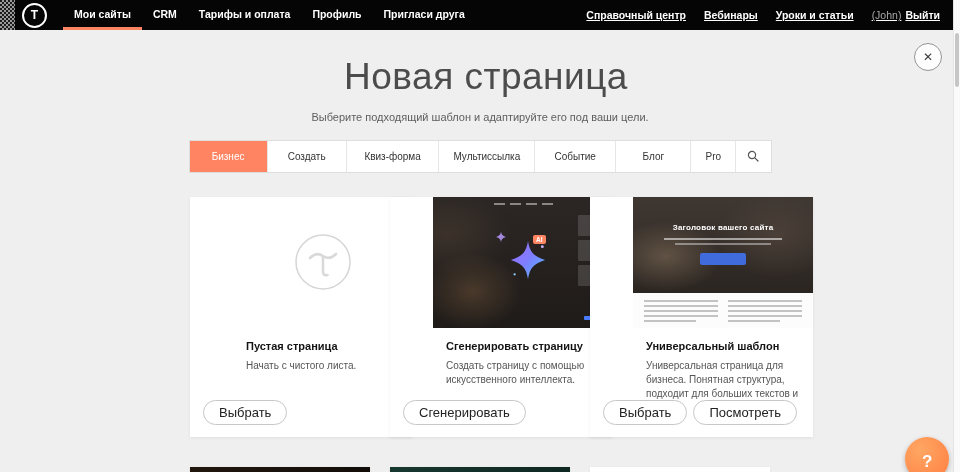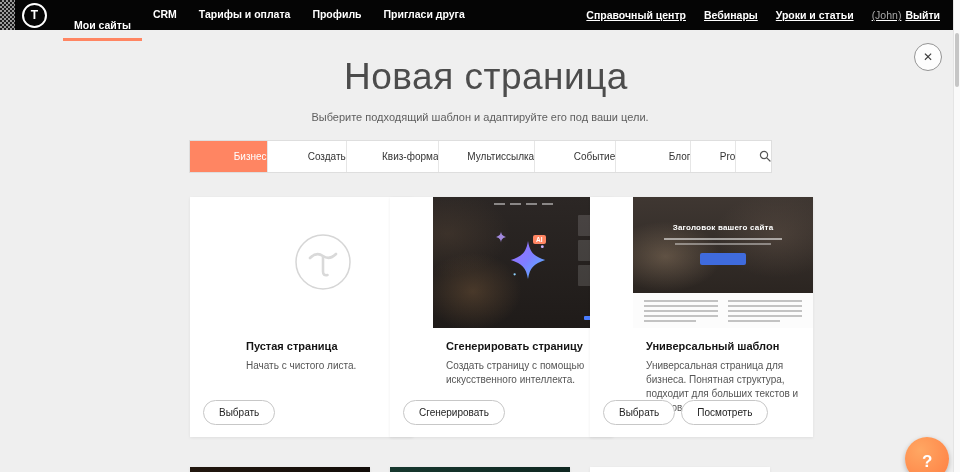--- a/index.html
+++ b/index.html
@@ -8,53 +8,53 @@
 
   
   .topbar{position:absolute;top:0;left:0;width:100%;height:30px;background:#050505;display:flex;align-items:center;color:#fff;z-index:6;}
   .dither{width:15px;height:30px;flex:0 0 15px;
     background:repeating-conic-gradient(#9a9a9a 0% 25%, #1c1c1c 0% 50%);
     background-size:4px 4px;}
   .logo-circle{width:21px;height:21px;border:2px solid #fff;border-radius:50%;margin-left:7px;display:flex;align-items:center;justify-content:center;flex:0 0 auto;}
   .logo-circle span{font-size:12px;font-weight:700;color:#fff;line-height:1;}
   .nav{display:flex;margin-left:16px;height:30px;}
   .nav-item{height:30px;display:flex;align-items:center;padding:0 11px;font-size:10.5px;font-weight:700;color:#fff;cursor:pointer;border-bottom:3px solid transparent;box-sizing:border-box;white-space:nowrap;}
-  .nav-item.active{border-bottom-color:#ff8562;margin-top:11px;}
+  .nav-item.active{border-bottom-color:#ff8562;}
   .top-right{margin-left:auto;display:flex;align-items:center;height:16px;margin-right:20px;text-decoration:underline;}
   .top-link{font-size:10.5px;font-weight:700;color:#fff;padding:0 9px;cursor:pointer;white-space:nowrap;}
   .user-wrap{display:flex;align-items:center;padding-left:9px;white-space:nowrap;}
   .user-name{font-size:10.5px;color:#a9a9a9;font-weight:400;margin-right:4px;}
   .logout{font-size:10.5px;font-weight:700;color:#fff;cursor:pointer;}
 
   
   .page-title{margin-top:57px;text-align:center;font-size:37px;font-weight:300;color:#4c4c4c;letter-spacing:.5px;line-height:1.1;padding-left:12px;}
   .page-subtitle{margin-top:13px;text-align:center;font-size:11px;color:#5e5e5e;}
 
   
   .close-btn{position:absolute;top:43px;right:18px;width:28px;height:28px;border-radius:50%;background:#fdfdfd;border:1px solid #949494;display:flex;align-items:center;justify-content:center;font-size:12px;color:#3c3c3c;cursor:pointer;z-index:7;box-sizing:border-box;}
   .help-btn{position:absolute;right:11px;bottom:-9px;width:44px;height:44px;border-radius:50%;
     background:radial-gradient(circle at 35% 30%, #ffa763, #ff7d41);
     display:flex;align-items:center;justify-content:flex-start;z-index:7;cursor:pointer;box-shadow:0 2px 5px rgba(0,0,0,.25);}
   .help-btn span{color:#fff;font-size:17px;font-weight:700;margin:6px 0 0 17px;}
 
   
   .tabbar{width:581px;margin:17px auto 0;display:flex;background:#fff;border:1px solid #dedede;box-sizing:content-box;height:31px;}
-  .tab{height:31px;display:flex;align-items:center;justify-content:flex-end;font-size:10px;color:#333;cursor:pointer;border-left:1px solid #e6e6e6;box-sizing:border-box;white-space:nowrap;}
+  .tab{height:31px;display:flex;align-items:center;justify-content:center;font-size:10px;color:#333;cursor:pointer;border-left:1px solid #e6e6e6;box-sizing:border-box;white-space:nowrap;}
   .tab:first-child{border-left:none;}
   .tab.active{background:#ff8562;color:#fff;}
 
   
   .grid{width:580px;margin:24px auto 0;display:grid;grid-template-columns:repeat(3,180px);gap:20px;}
   .card{width:180px;height:240px;background:#fff;position:relative;box-shadow:0 1px 3px rgba(0,0,0,.07);padding-left:43px;}
   .preview{height:131px;position:relative;overflow:hidden;cursor:pointer;}
   .body{padding:12px 13px 0;}
   .card-title{font-size:11px;font-weight:700;color:#141414;margin:0 0 7px;}
   .card-desc{font-size:10px;color:#555;line-height:1.42;margin:0;}
   .btnrow{position:absolute;left:13px;bottom:12px;display:flex;gap:6px;}
-  .pill{height:25px;padding:0 15px;border:1px solid #c7c7c7;border-radius:13px;background:#fff;font-size:10px;color:#222;display:flex;align-items:center;cursor:pointer;font-family:inherit;white-space:nowrap;}
+  .pill{height:25px;padding:0 15px;border:1px solid #c7c7c7;border-radius:13px;background:#fff;font-size:13px;color:#222;display:flex;align-items:center;cursor:pointer;font-family:inherit;white-space:nowrap;}
 
   
   .blank-preview{display:flex;align-items:center;justify-content:center;background:#fff;}
 
   
   .gen-preview{background:
       radial-gradient(70px 55px at 22% 72%, rgba(130,96,62,.4), transparent 70%),
       radial-gradient(90px 60px at 8% 28%, rgba(96,76,58,.35), transparent 70%),
       linear-gradient(#2c2725,#1f1b19);}
   .gen-navbars{position:absolute;top:6px;left:0;right:0;display:flex;justify-content:center;gap:5px;}

